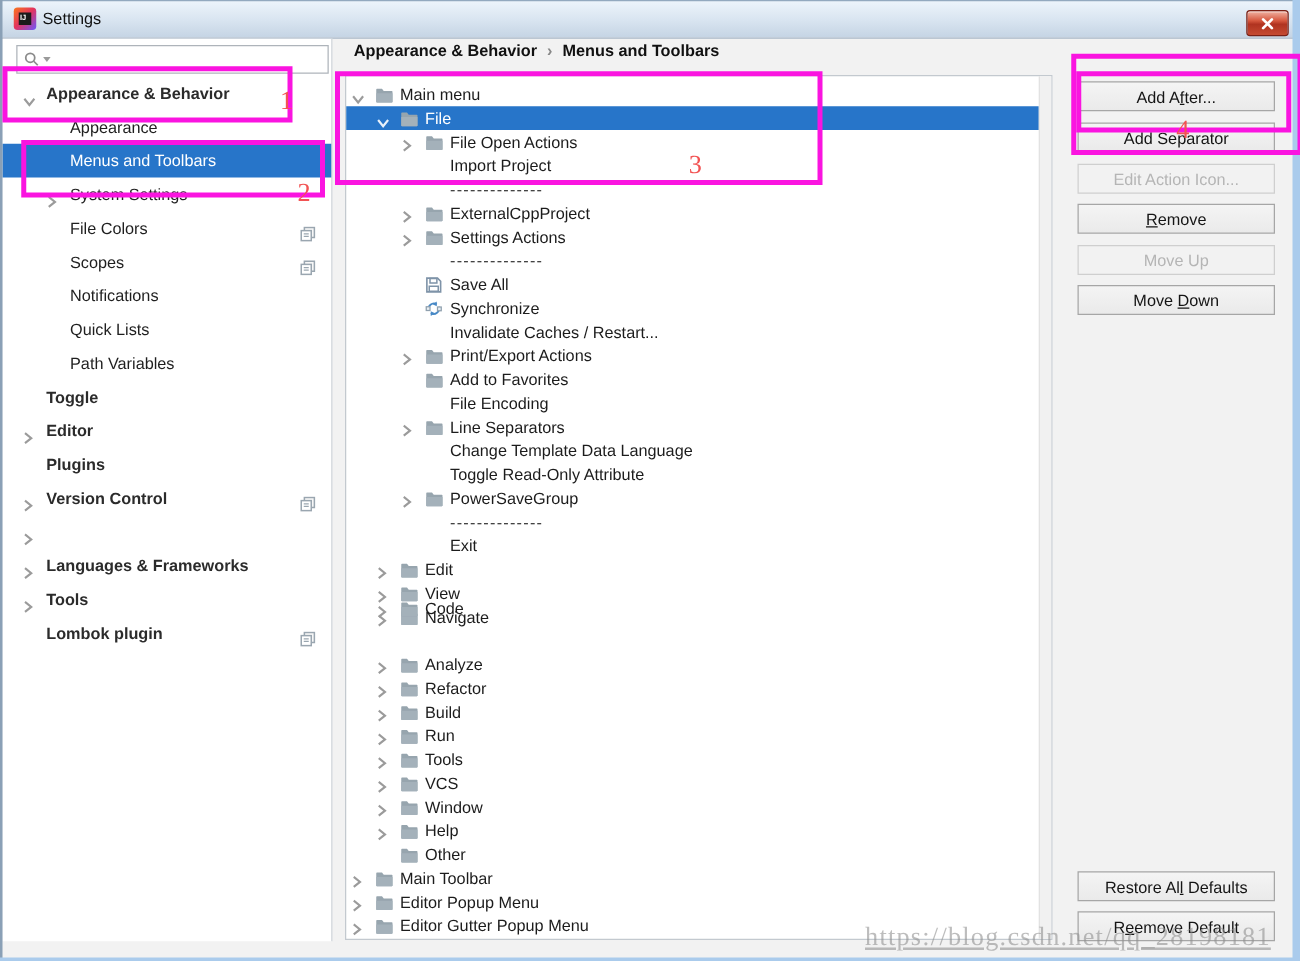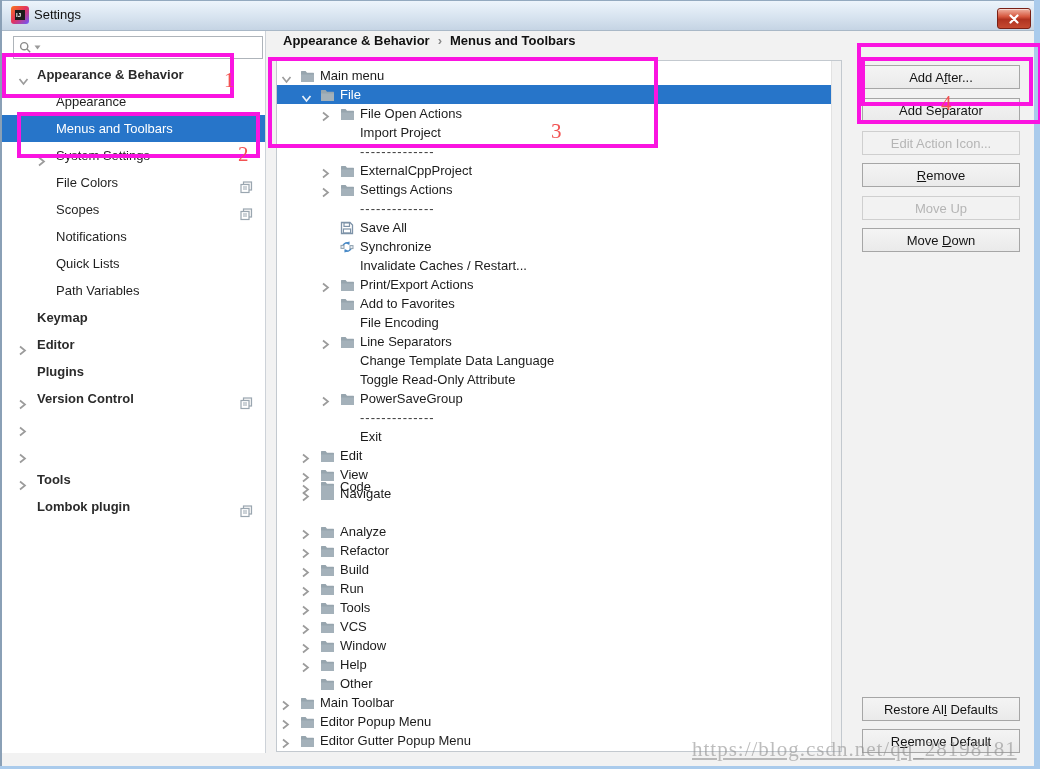--- a/index.html
+++ b/index.html
@@ -136,21 +136,21 @@
         <div class="side-item" style="top: 192px;">
           <span class="lbl" style="left:54px">Notifications</span>
         </div>
         <div class="side-item" style="top: 219px;">
           <span class="lbl" style="left:54px">Quick Lists</span>
         </div>
         <div class="side-item" style="top: 246px;">
           <span class="lbl" style="left:54px">Path Variables</span>
         </div>
         <div class="side-item bold" style="top: 273px;">
-          <span class="lbl" style="left:35px">Keymap</span>
+          <span class="lbl" style="left:35px">Toggle</span>
         </div>
         <div class="side-item bold" style="top: 300px;">
           <span class="chev" style="left:16px"><svg width="9" height="11" viewBox="0 0 9 11">
               <path d="M2 1.5 L7 5.5 L2 9.5" fill="none" stroke="#9b9b9b" stroke-width="1.7"></path>
             </svg></span>
           <span class="lbl" style="left:35px">Editor</span>
         </div>
         <div class="side-item bold" style="top: 327px;">
           <span class="lbl" style="left:35px">Plugins</span>
         </div>
@@ -167,20 +167,21 @@
         </div>
         <div class="side-item bold" style="top: 381px;">
           <span class="chev" style="left:16px"><svg width="9" height="11" viewBox="0 0 9 11">
               <path d="M2 1.5 L7 5.5 L2 9.5" fill="none" stroke="#9b9b9b" stroke-width="1.7"></path>
             </svg></span>
         </div>
         <div class="side-item bold" style="top: 408px;">
           <span class="chev" style="left:16px"><svg width="9" height="11" viewBox="0 0 9 11">
               <path d="M2 1.5 L7 5.5 L2 9.5" fill="none" stroke="#9b9b9b" stroke-width="1.7"></path>
             </svg></span>
+          <span class="lbl" style="left:35px">Languages &amp; Frameworks</span>
         </div>
         <div class="side-item bold" style="top: 435px;">
           <span class="chev" style="left:16px"><svg width="9" height="11" viewBox="0 0 9 11">
               <path d="M2 1.5 L7 5.5 L2 9.5" fill="none" stroke="#9b9b9b" stroke-width="1.7"></path>
             </svg></span>
           <span class="lbl" style="left:35px">Tools</span>
         </div>
         <div class="side-item bold" style="top: 462px;">
           <span class="lbl" style="left:35px">Lombok plugin</span>
           <span class="shared"><svg width="13" height="13" viewBox="0 0 13 13">

